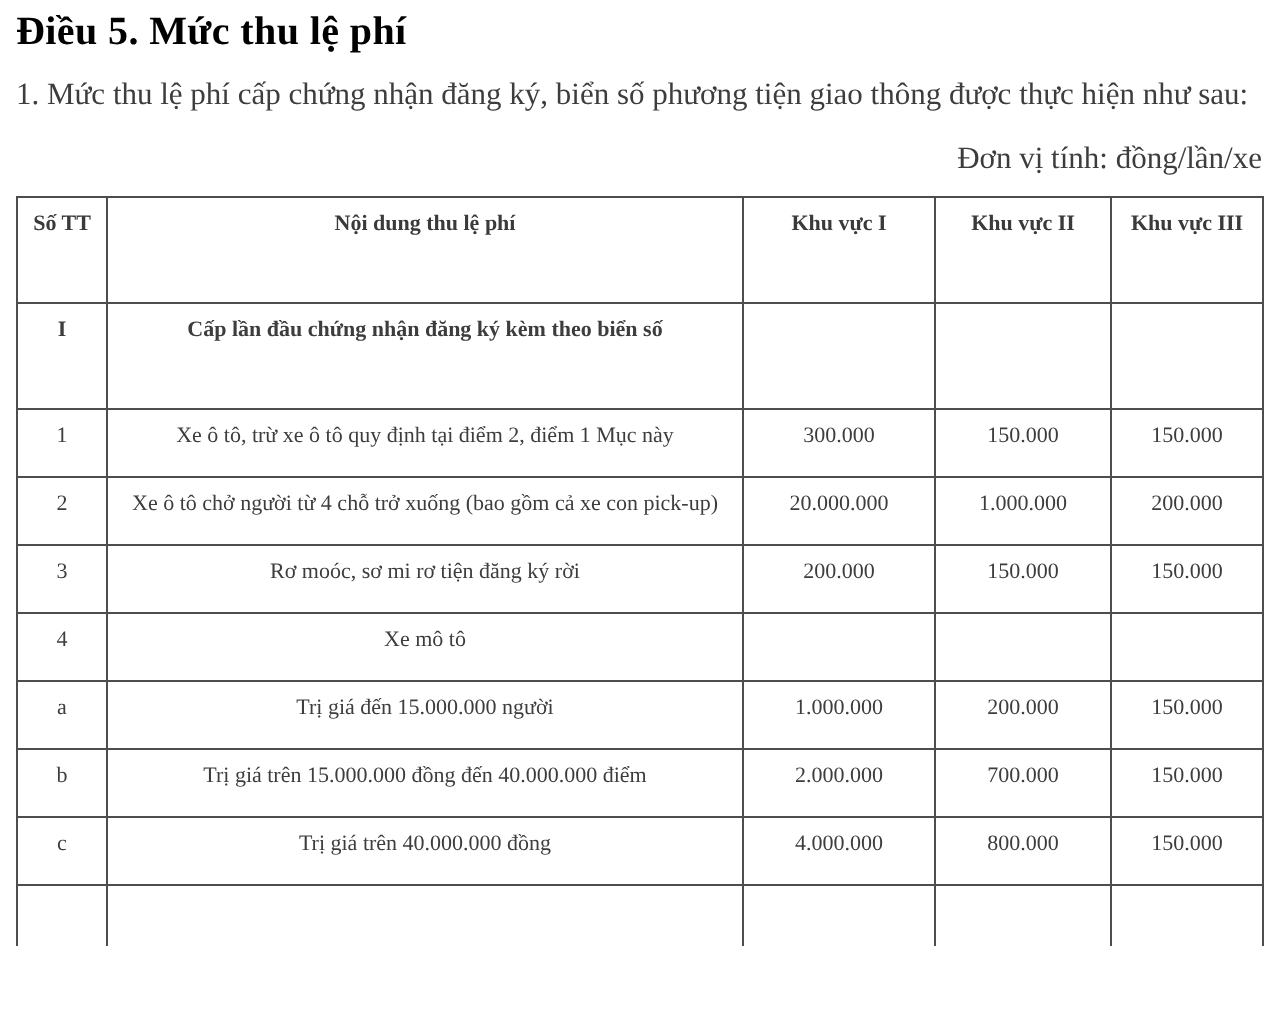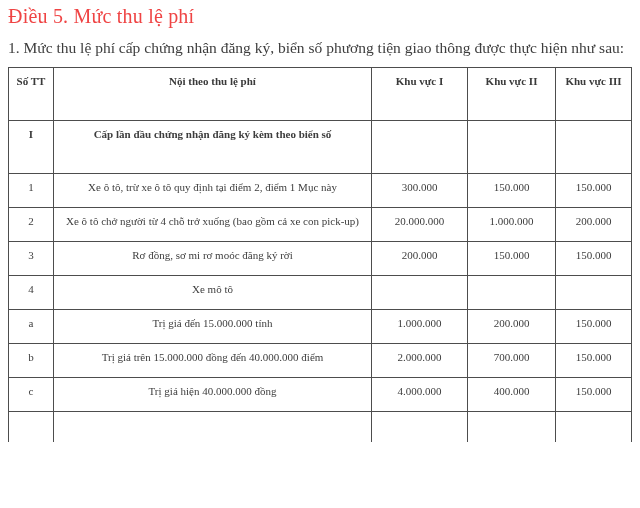--- a/index.html
+++ b/index.html
@@ -7,22 +7,22 @@
     margin: 0; padding: 0;
     width: 640px; height: 508px;
     overflow: hidden;
     background: #ffffff;
     font-family: "Liberation Serif", "DejaVu Serif", serif;
     color: #3d3d3d;
   }
   .doc { padding: 2px 9px 0 8px; }
   .article-heading {
     font-size: 20px;
-    font-weight: normal;
-    color: #ef4444;
+    font-weight: bold;
+    color: #000000;
     margin: 3px 0 9px 0;
     letter-spacing: 0.2px;
   }
   .intro-paragraph {
     font-size: 15.5px;
     line-height: 1.42;
     margin: 0 0 8px 0;
   }
   .unit-note {
     font-size: 15.5px;
@@ -57,33 +57,34 @@
 </style>
 </head>
 <body>
 
 <main class="doc">
 
   <h1 class="article-heading">Điều 5. Mức thu lệ phí</h1>
 
   <p class="intro-paragraph">1. Mức thu lệ phí cấp chứng nhận đăng ký, biển số phương tiện giao thông được thực hiện như sau:</p>
 
+  <p class="unit-note">Đơn vị tính: đồng/lần/xe</p>
 
   <table class="fee-table">
     <colgroup>
       <col class="col-stt">
       <col class="col-noidung">
       <col class="col-kv1">
       <col class="col-kv2">
       <col class="col-kv3">
     </colgroup>
     <thead>
       <tr>
         <th>Số TT</th>
-        <th>Nội theo thu lệ phí</th>
+        <th>Nội dung thu lệ phí</th>
         <th>Khu vực I</th>
         <th>Khu vực II</th>
         <th>Khu vực III</th>
       </tr>
     </thead>
     <tbody id="fee-tbody">
         <tr class="section-row">
           <td>I</td>
           <td>Cấp lần đầu chứng nhận đăng ký kèm theo biển số</td>
           <td></td>
@@ -99,51 +100,51 @@
         </tr>
         <tr>
           <td>2</td>
           <td>Xe ô tô chở người từ 4 chỗ trở xuống (bao gồm cả xe con pick-up)</td>
           <td>20.000.000</td>
           <td>1.000.000</td>
           <td>200.000</td>
         </tr>
         <tr>
           <td>3</td>
-          <td>Rơ đồng, sơ mi rơ moóc đăng ký rời</td>
+          <td>Rơ moóc, sơ mi rơ tiện đăng ký rời</td>
           <td>200.000</td>
           <td>150.000</td>
           <td>150.000</td>
         </tr>
         <tr>
           <td>4</td>
           <td>Xe mô tô</td>
           <td></td>
           <td></td>
           <td></td>
         </tr>
         <tr>
           <td>a</td>
-          <td>Trị giá đến 15.000.000 tính</td>
+          <td>Trị giá đến 15.000.000 người</td>
           <td>1.000.000</td>
           <td>200.000</td>
           <td>150.000</td>
         </tr>
         <tr>
           <td>b</td>
           <td>Trị giá trên 15.000.000 đồng đến 40.000.000 điểm</td>
           <td>2.000.000</td>
           <td>700.000</td>
           <td>150.000</td>
         </tr>
         <tr>
           <td>c</td>
-          <td>Trị giá hiện 40.000.000 đồng</td>
+          <td>Trị giá trên 40.000.000 đồng</td>
           <td>4.000.000</td>
-          <td>400.000</td>
+          <td>800.000</td>
           <td>150.000</td>
         </tr>
         <tr class="partial-row">
           <td></td>
           <td></td>
           <td></td>
           <td></td>
           <td></td>
         </tr>
       </tbody>

